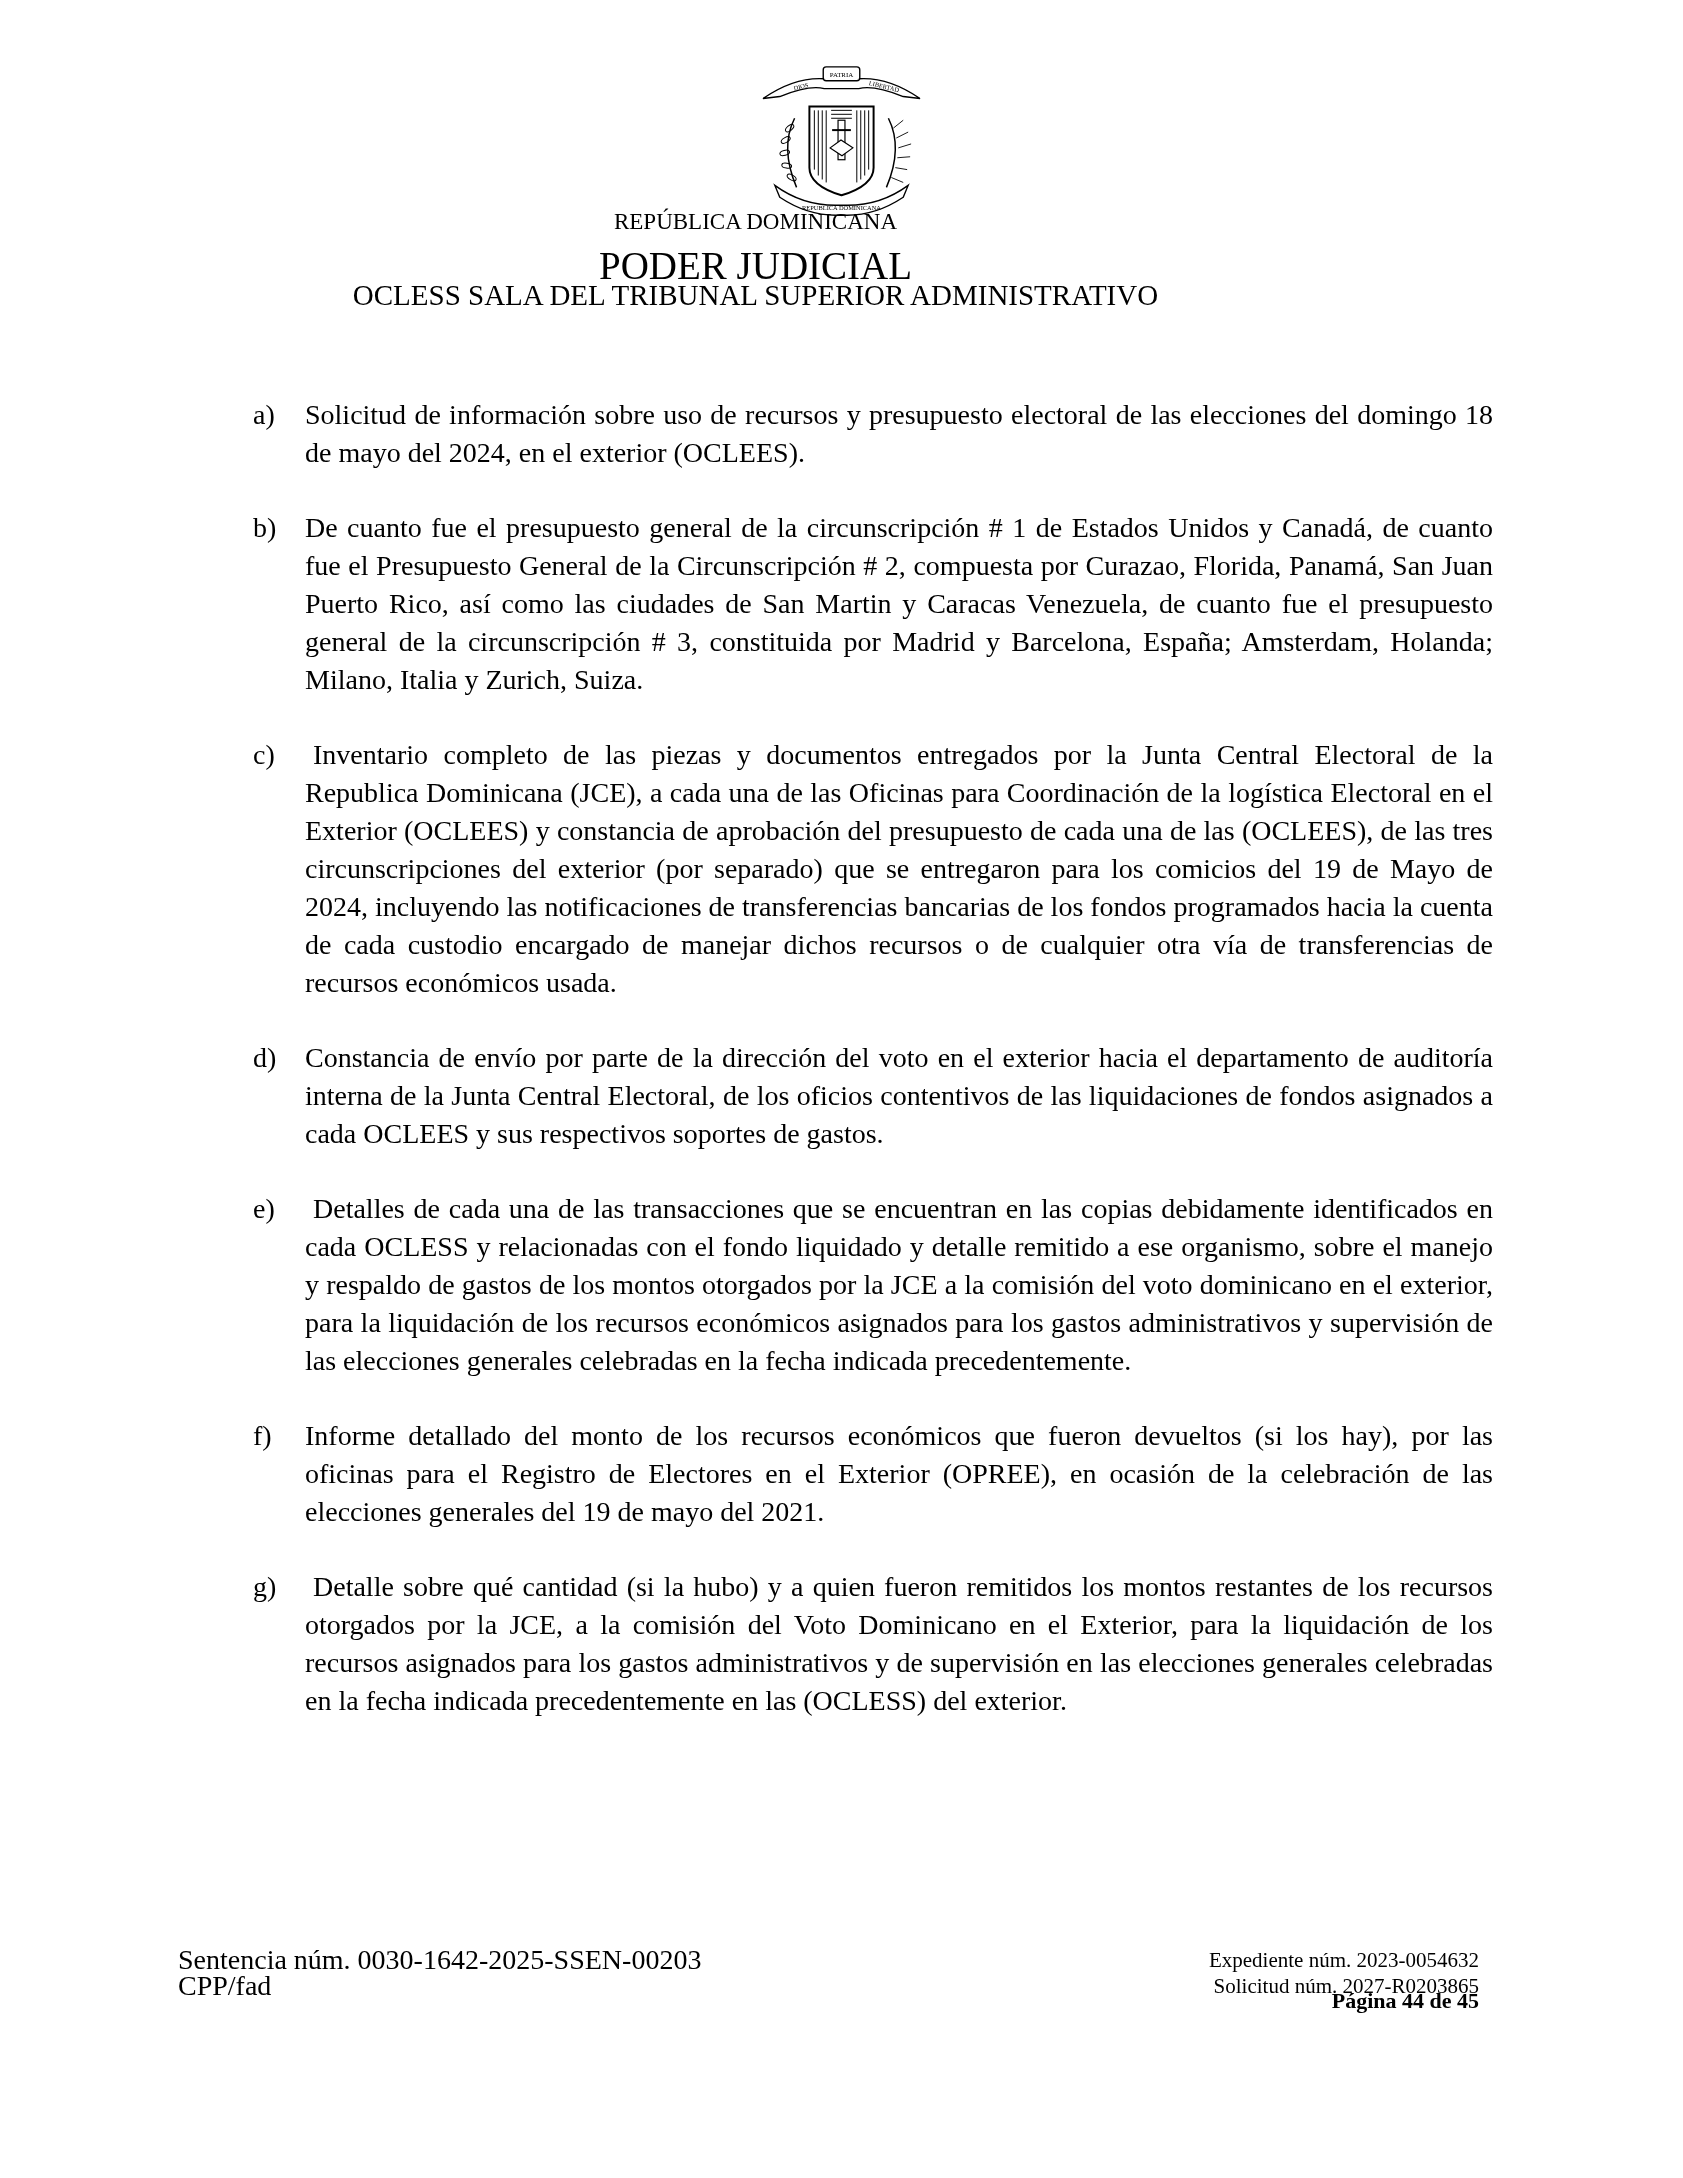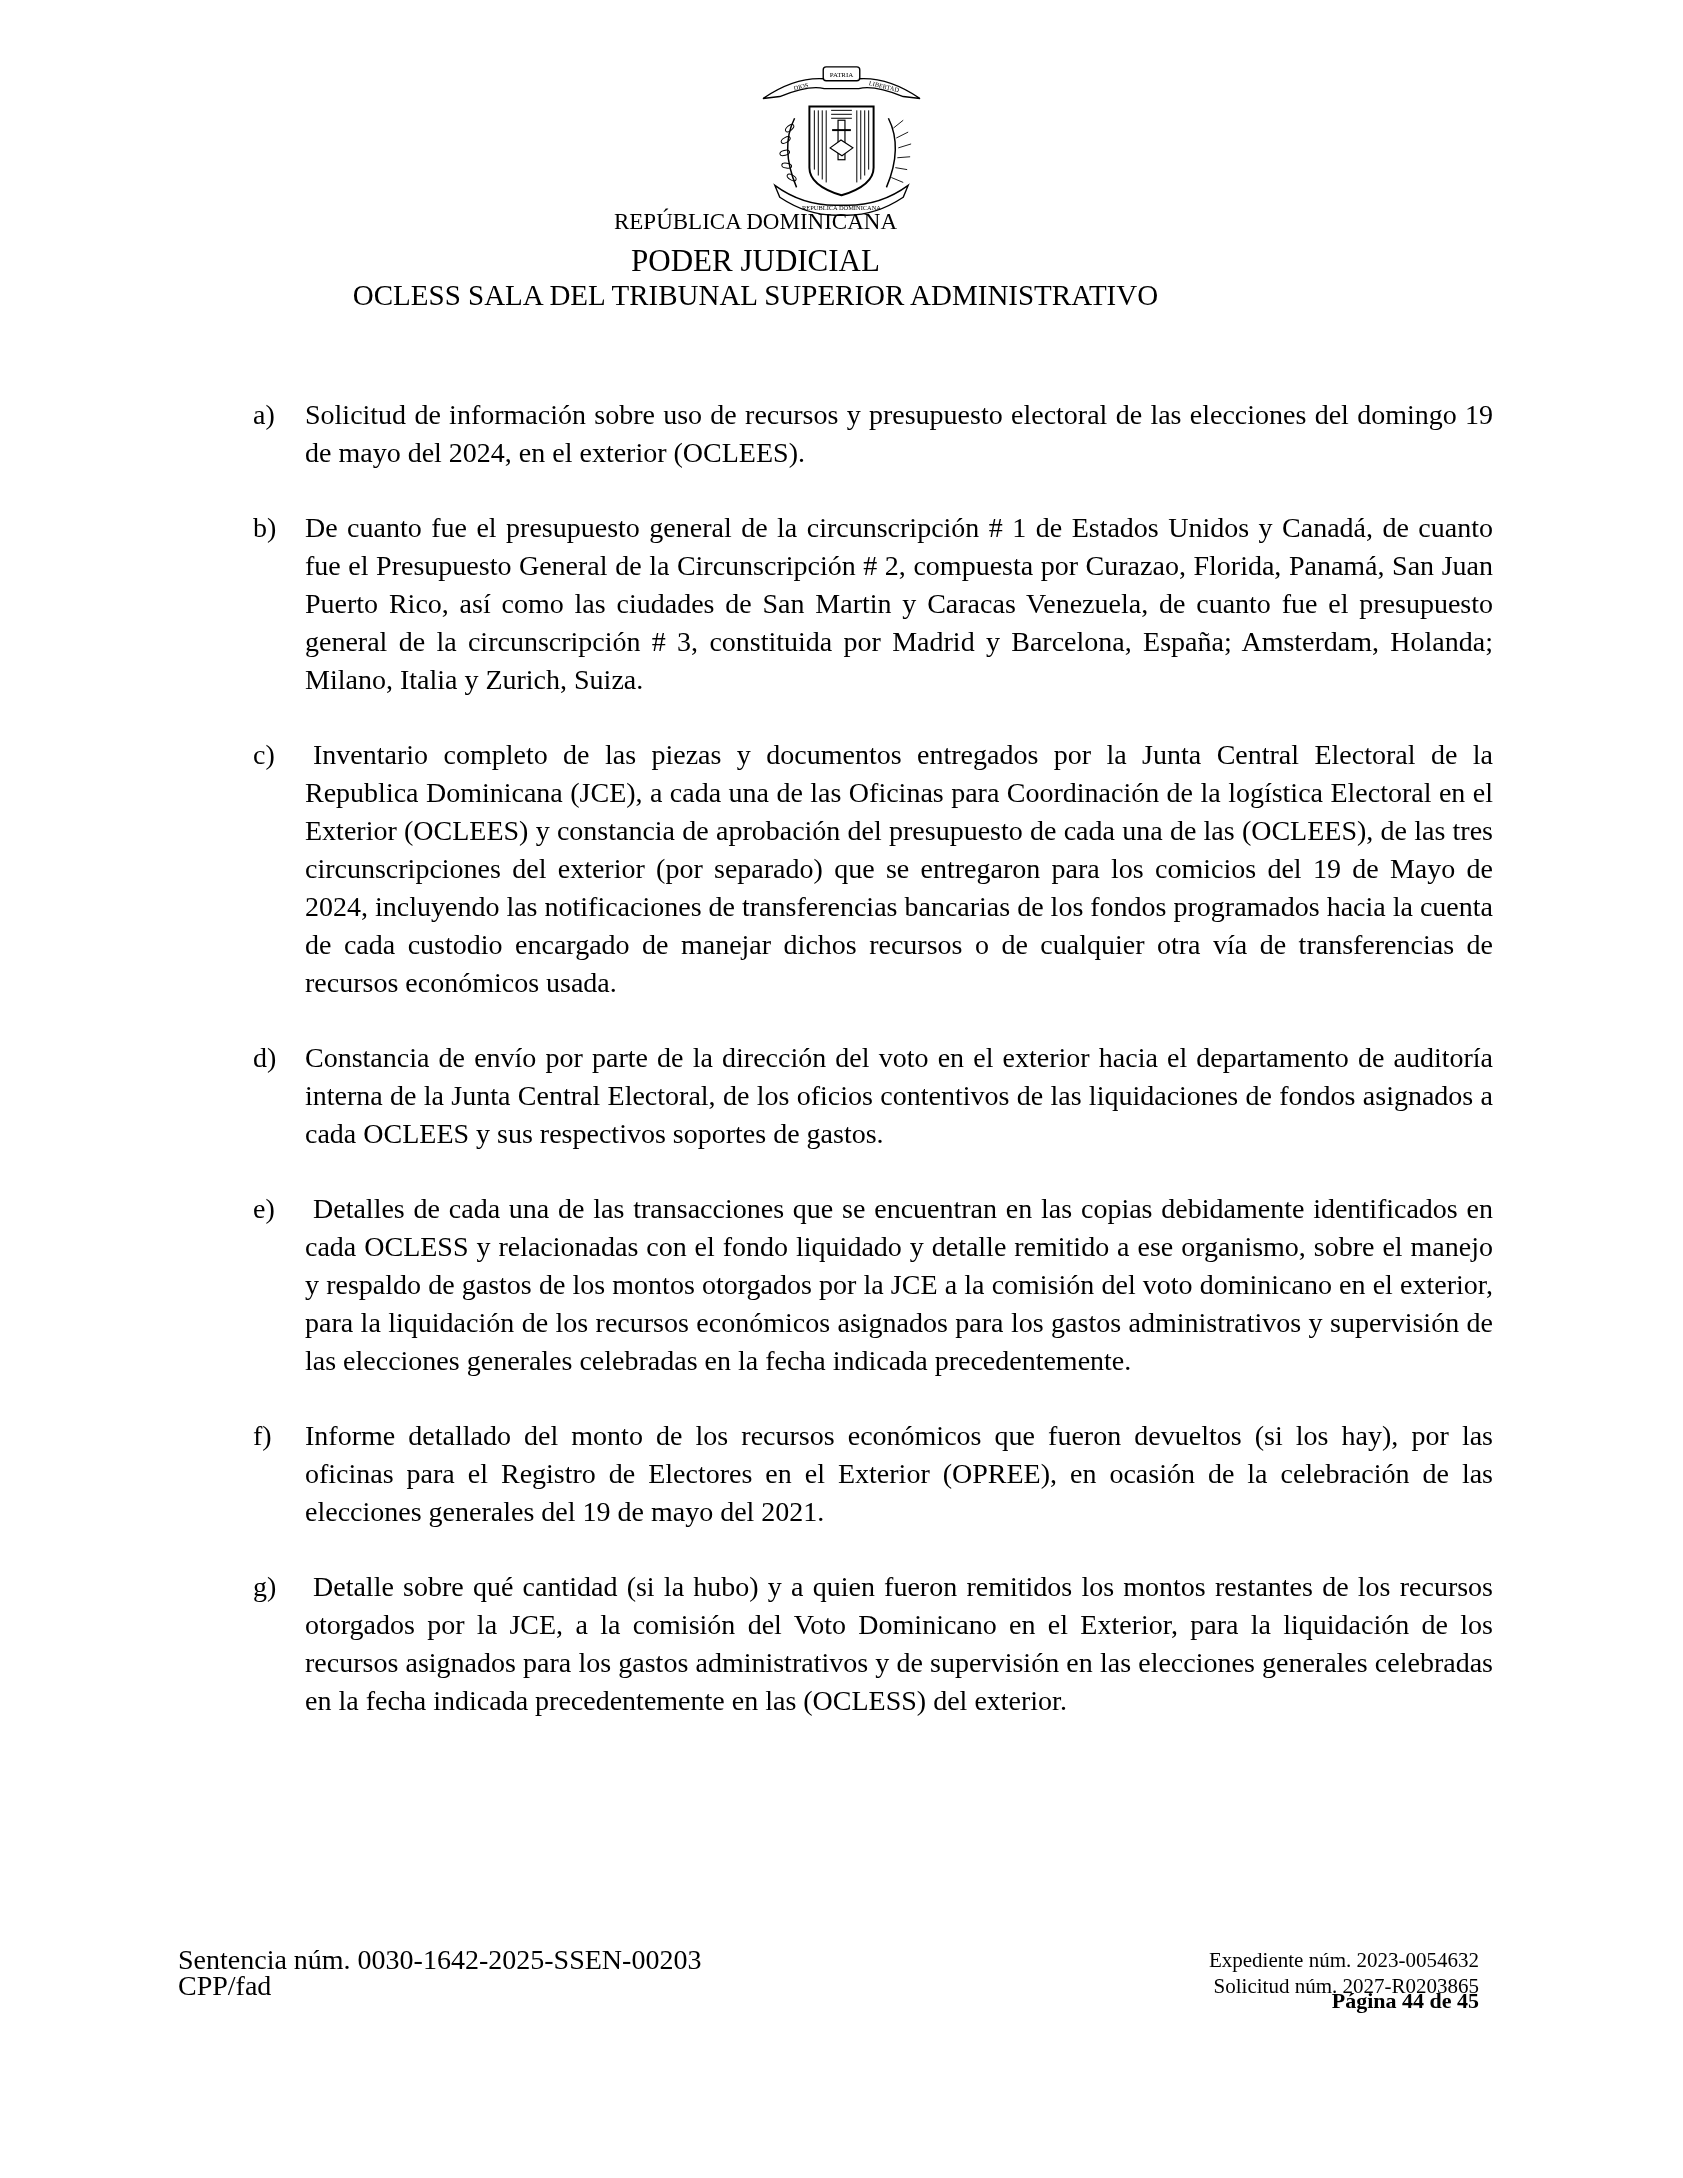--- a/index.html
+++ b/index.html
@@ -7,21 +7,21 @@
       width: 1683px; height: 2178px; position: relative; overflow: hidden;
       font-family: "Liberation Serif", "DejaVu Serif", serif; color: #000;
     }
     .emblem {
       position: absolute; left: 755px; top: 59px; width: 173px; height: 158px;
     }
     .hdr-line {
       position: absolute; left: 0; width: 1511px; text-align: center; white-space: nowrap;
     }
     .hdr-1 { top: 209px; font-size: 23px; }
-    .hdr-2 { top: 243px; font-size: 31px; }
+    .hdr-2 { top: 243px; font-size: 39px; }
     .hdr-3 { top: 279px; font-size: 29px; }
 
     .body-list {
       position: absolute; left: 253px; top: 396px; width: 1240px;
       font-size: 28px; line-height: 38px;
     }
     .item { position: relative; padding-left: 52px; margin-bottom: 37px; text-align: justify; }
     .item .lbl { position: absolute; left: 0; top: 0; }
     .item .txt { display: block; }
     .item.indent-first .txt { text-indent: 8px; }
@@ -88,21 +88,21 @@
   <text x="87.5" y="153" font-size="6.5" text-anchor="middle" font-family="Liberation Serif, serif">REPUBLICA DOMINICANA</text>
 </svg>
 
 <div class="hdr-line hdr-1">REPÚBLICA DOMINICANA</div>
 <div class="hdr-line hdr-2">PODER JUDICIAL</div>
 <div class="hdr-line hdr-3">OCLESS SALA DEL TRIBUNAL SUPERIOR ADMINISTRATIVO</div>
 
 <div class="body-list">
   <div class="item">
     <span class="lbl">a)</span>
-    <span class="txt">Solicitud de información sobre uso de recursos y presupuesto electoral de las elecciones del domingo 19 de mayo del 2024, en el exterior (OCLEES).</span>
+    <span class="txt">Solicitud de información sobre uso de recursos y presupuesto electoral de las elecciones del domingo 18 de mayo del 2024, en el exterior (OCLEES).</span>
   </div>
   <div class="item">
     <span class="lbl">b)</span>
     <span class="txt">De cuanto fue el presupuesto general de la circunscripción # 1 de Estados Unidos y Canadá, de cuanto fue el Presupuesto General de la Circunscripción # 2, compuesta por Curazao, Florida, Panamá, San Juan Puerto Rico, así como las ciudades de San Martin y Caracas Venezuela, de cuanto fue el presupuesto general de la circunscripción # 3, constituida por Madrid y Barcelona, España; Amsterdam, Holanda; Milano, Italia y Zurich, Suiza.</span>
   </div>
   <div class="item indent-first">
     <span class="lbl">c)</span>
     <span class="txt">Inventario completo de las piezas y documentos entregados por la Junta Central Electoral de la Republica Dominicana (JCE), a cada una de las Oficinas para Coordinación de la logística Electoral en el Exterior (OCLEES) y constancia de aprobación del presupuesto de cada una de las (OCLEES), de las tres circunscripciones del exterior (por separado) que se entregaron para los comicios del 19 de Mayo de 2024, incluyendo las notificaciones de transferencias bancarias de los fondos programados hacia la cuenta de cada custodio encargado de manejar dichos recursos o de cualquier otra vía de transferencias de recursos económicos usada.</span>
   </div>
   <div class="item">

